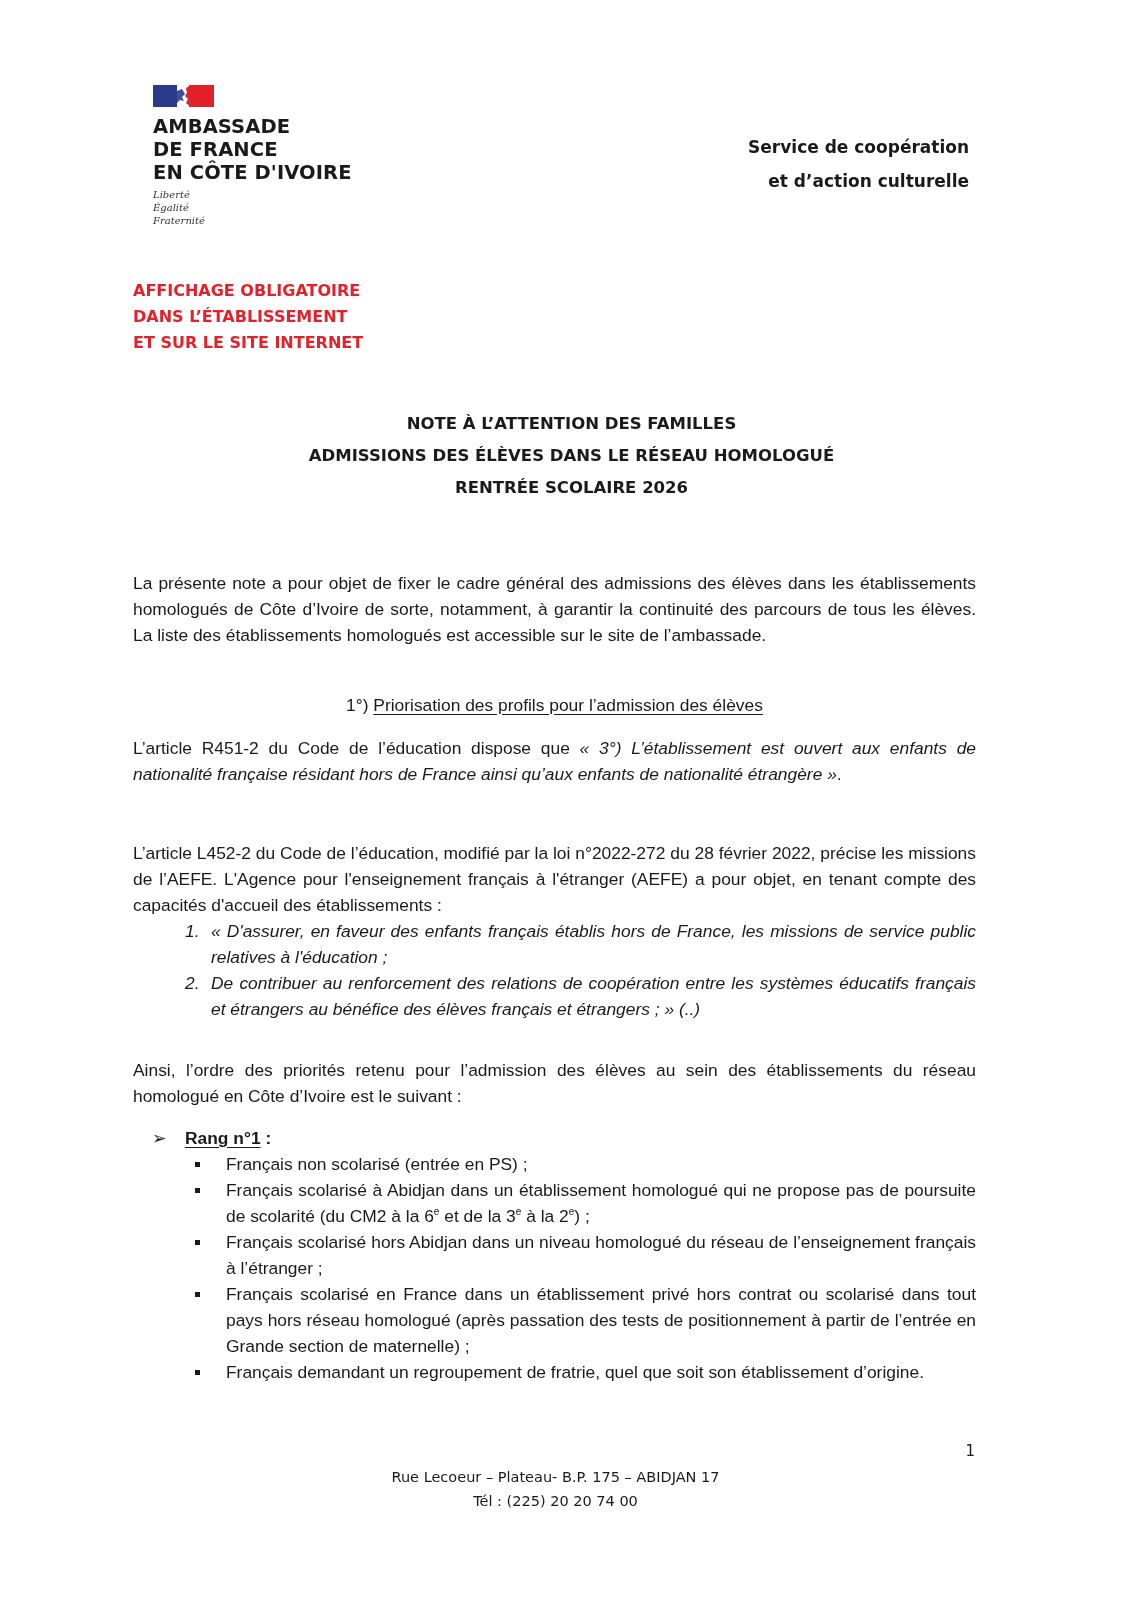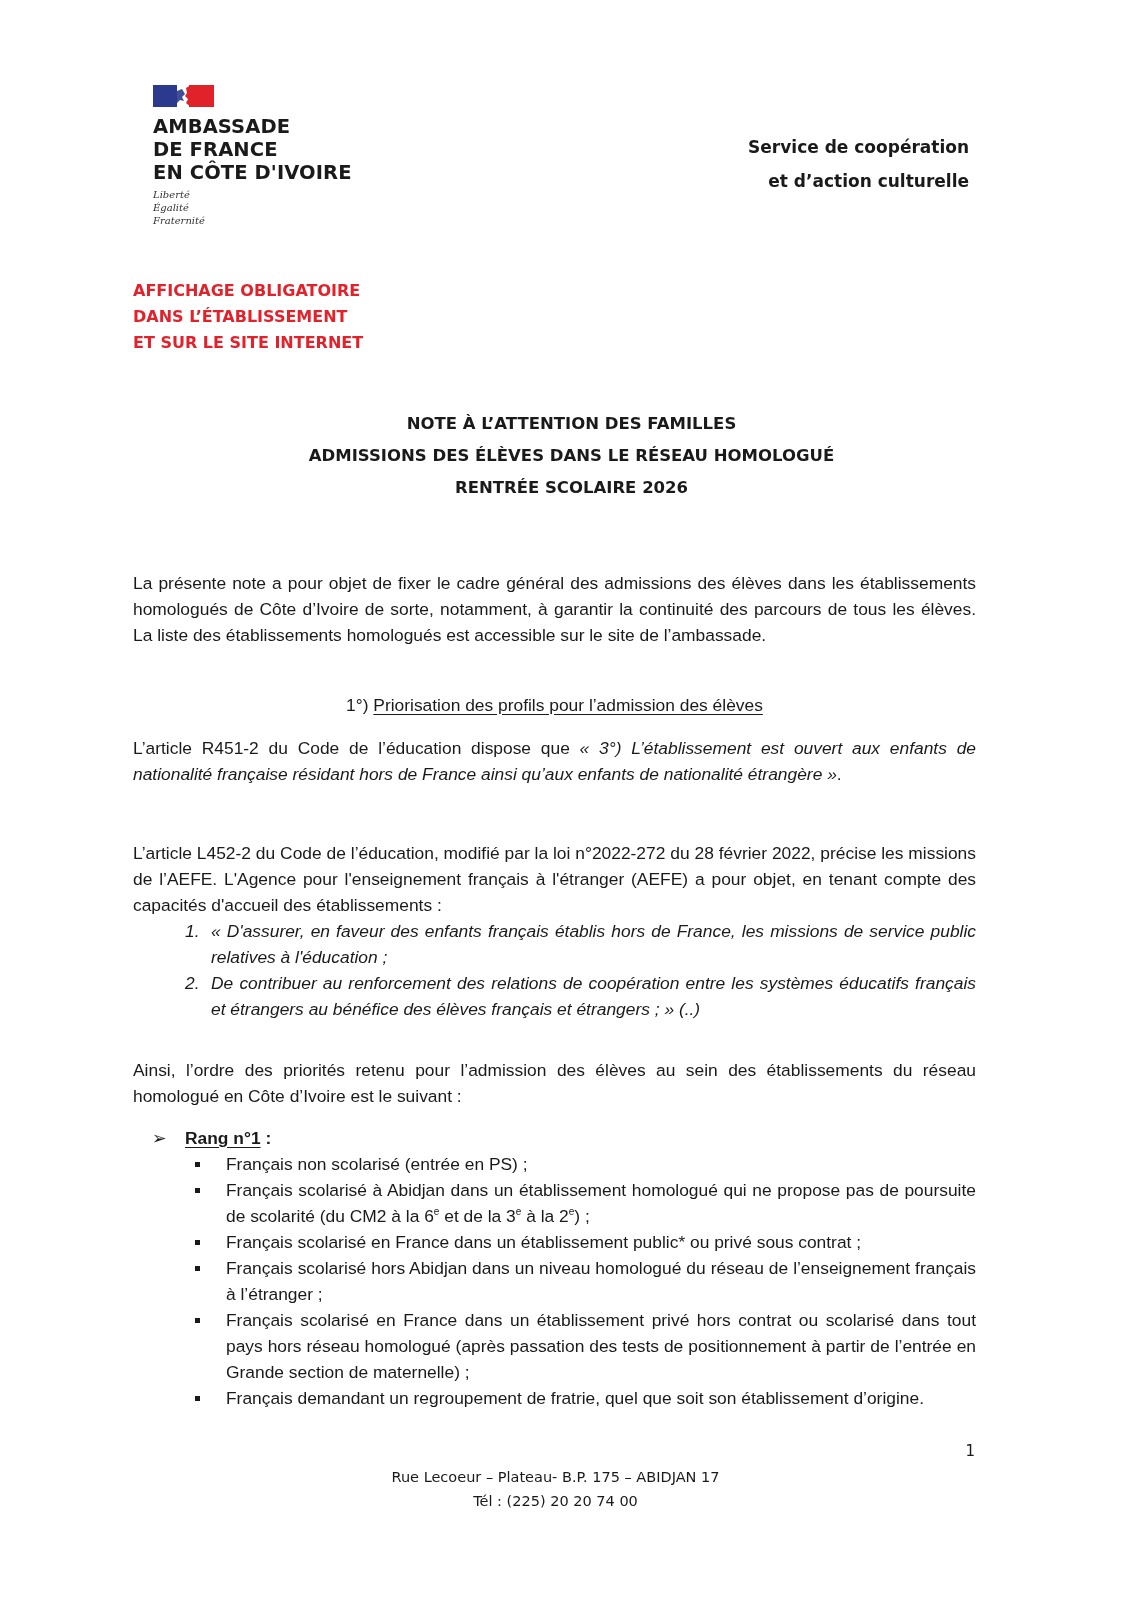--- a/index.html
+++ b/index.html
@@ -124,21 +124,20 @@
   <div class="bi">
     <span class="sq"></span>
     <span>Français non scolarisé (entrée en PS) ;</span>
   </div>
   <div class="bi">
     <span class="sq"></span>
     <span><span>Français scolarisé à Abidjan dans un établissement homologué qui ne propose pas de poursuite de scolarité (du CM2 à la 6</span><sup>e</sup><span> et de la 3</span><sup>e</sup><span> à la 2</span><sup>e</sup><span>) ;</span></span>
   </div>
   <div class="bi">
     <span class="sq"></span>
-    <span>Français scolarisé en France dans un établissement public* ou privé sous contrat ;</span>
   </div>
   <div class="bi">
     <span class="sq"></span>
     <span>Français scolarisé hors Abidjan dans un niveau homologué du réseau de l’enseignement français à l’étranger ;</span>
   </div>
   <div class="bi">
     <span class="sq"></span>
     <span>Français scolarisé en France dans un établissement privé hors contrat ou scolarisé dans tout pays hors réseau homologué (après passation des tests de positionnement à partir de l’entrée en Grande section de maternelle) ;</span>
   </div>
   <div class="bi">

